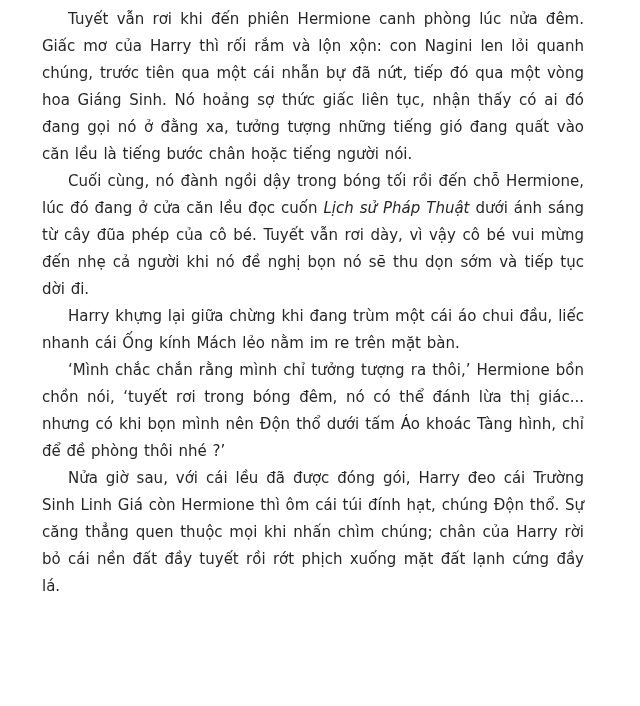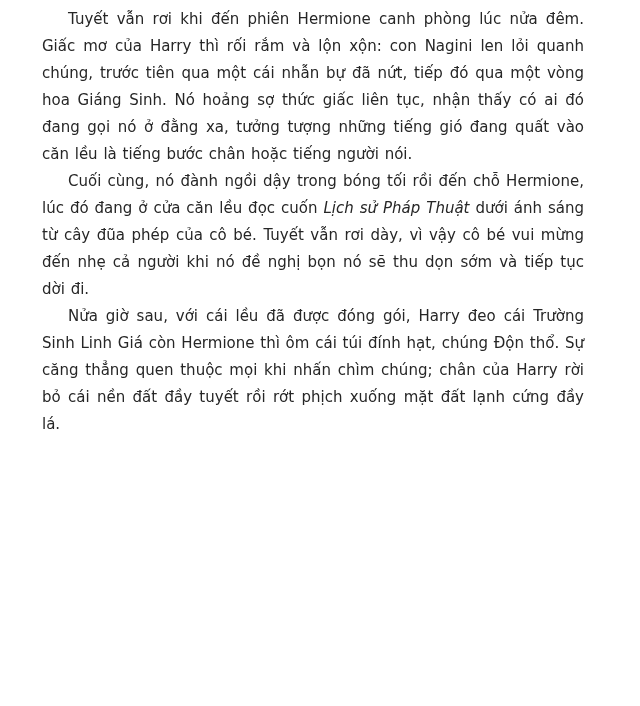--- a/index.html
+++ b/index.html
@@ -36,17 +36,19 @@
 </head>
 <body>
 
 <div class="page">
 
   <p><span>Tuyết vẫn rơi khi đến phiên Hermione canh phòng lúc nửa đêm. Giấc mơ của Harry thì rối rắm và lộn xộn: con Nagini len lỏi quanh chúng, trước tiên qua một cái nhẫn bự đã nứt, tiếp đó qua một vòng hoa Giáng Sinh. Nó hoảng sợ thức giấc liên tục, nhận thấy có ai đó đang gọi nó ở đằng xa, tưởng tượng những tiếng gió đang quất vào căn lều là tiếng bước chân hoặc tiếng người nói.</span></p>
 
   <p><span>Cuối cùng, nó đành ngồi dậy trong bóng tối rồi đến chỗ Hermione, lúc đó đang ở cửa căn lều đọc cuốn </span><span class="italic">Lịch sử Pháp Thuật</span><span> dưới ánh sáng từ cây đũa phép của cô bé. Tuyết vẫn rơi dày, vì vậy cô bé vui mừng đến nhẹ cả người khi nó đề nghị bọn nó sẽ thu dọn sớm và tiếp tục dời đi.</span></p>
 
 
+  <p><span>Harry khựng lại giữa chừng khi đang trùm một cái áo chui đầu, liếc nhanh cái Ống kính Mách lẻo nằm im re trên mặt bàn.</span></p>
 
+  <p><span>‘Mình chắc chắn rằng mình chỉ tưởng tượng ra thôi,’ Hermione bồn chồn nói, ‘tuyết rơi trong bóng đêm, nó có thể đánh lừa thị giác... nhưng có khi bọn mình nên Độn thổ dưới tấm Áo khoác Tàng hình, chỉ để đề phòng thôi nhé ?’</span></p>
 
   <p><span>Nửa giờ sau, với cái lều đã được đóng gói, Harry đeo cái Trường Sinh Linh Giá còn Hermione thì ôm cái túi đính hạt, chúng Độn thổ. Sự căng thẳng quen thuộc mọi khi nhấn chìm chúng; chân của Harry rời bỏ cái nền đất đầy tuyết rồi rớt phịch xuống mặt đất lạnh cứng đầy lá.</span></p>
 
 </div>
 
 </body></html>

